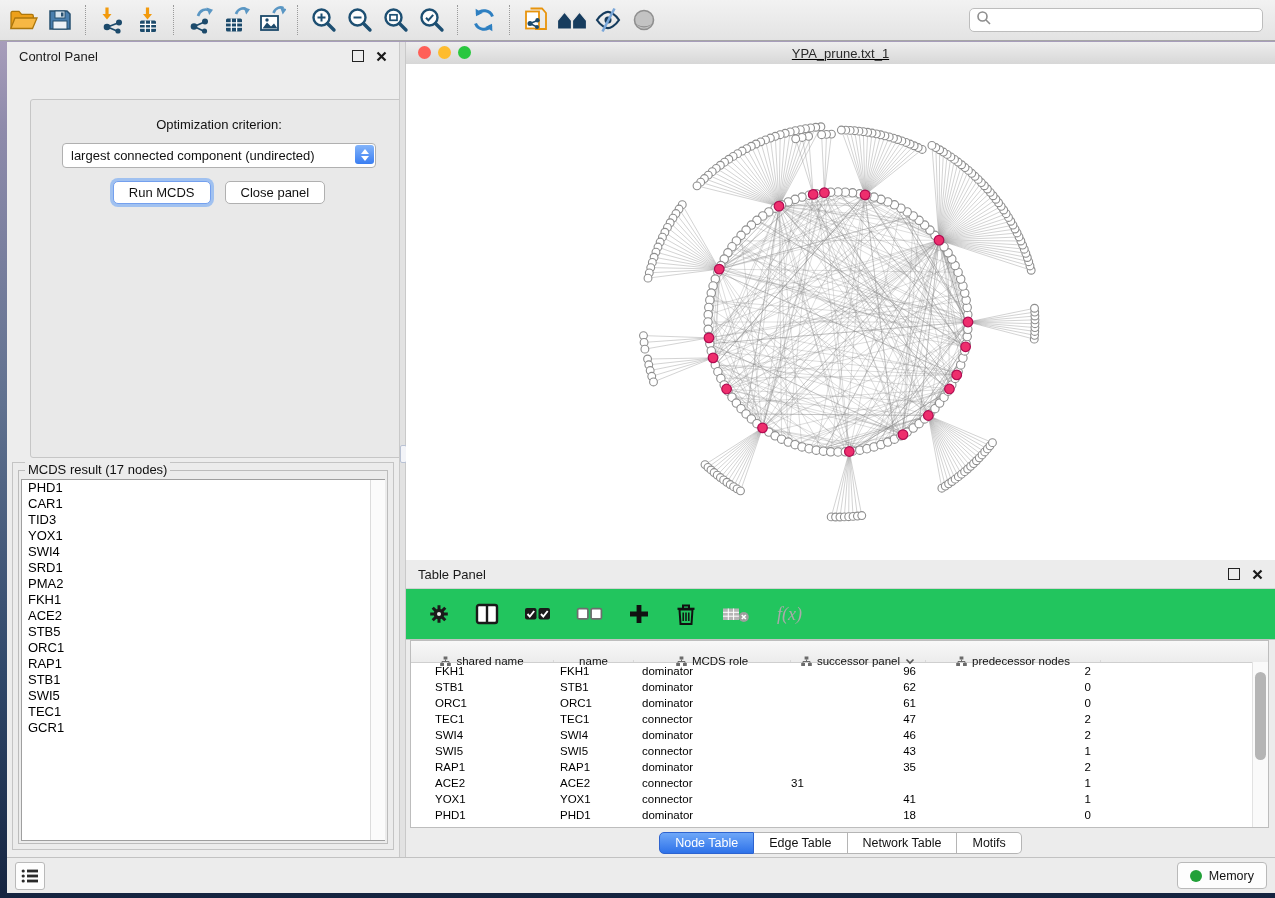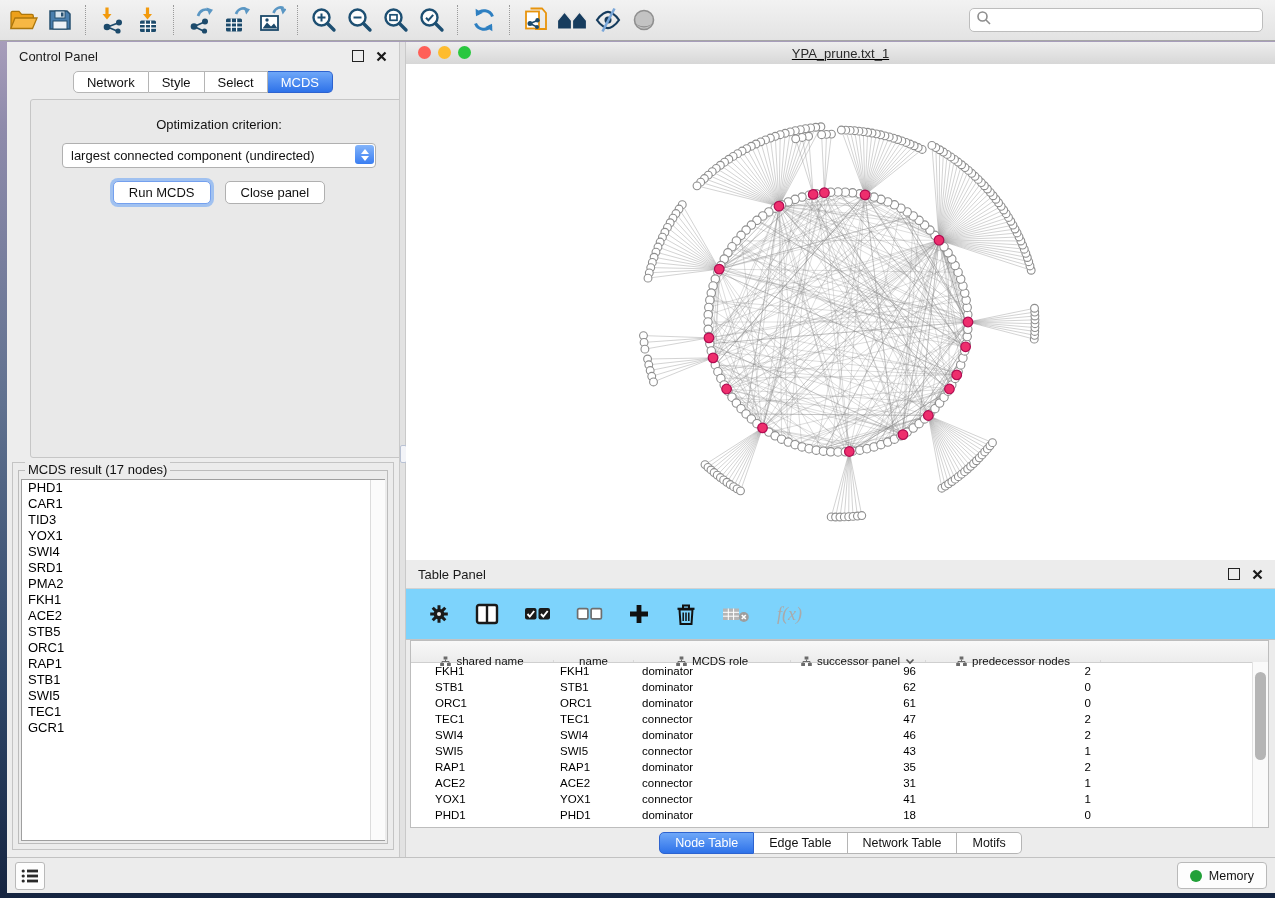--- a/index.html
+++ b/index.html
@@ -59,21 +59,21 @@
   
   .network-panel{position:absolute;left:406px;top:42px;width:869px;height:518px;background:#fff;}
   .net-titlebar{height:22px;background:linear-gradient(#eeeeee,#d7d7d7);border-bottom:1px solid #b2b2b2;
     position:relative;display:flex;align-items:center;justify-content:center;text-decoration:underline;}
   .net-title{font-size:13px;color:#2a2a2a;}
   .lights{position:absolute;left:12px;top:4px;display:flex;gap:7px;}
   .light{width:13px;height:13px;border-radius:50%;cursor:pointer;}
   .net-canvas{position:absolute;left:0;top:22px;width:869px;height:496px;background:#fff;}
   
   .table-panel{position:absolute;left:406px;top:560px;width:869px;height:297px;background:#ececec;}
-  .tp-toolbar{position:absolute;left:0;top:28px;right:0;height:50px;background:#7dd3fc;
+  .tp-toolbar{position:absolute;left:0;top:28px;right:0;height:50px;background:#22c55e;
     border-top:1px solid #d2d2d2;border-bottom:1px solid #c4c4c4;display:flex;align-items:center;gap:25px;padding-left:22px;}
   .tp-icon{display:flex;align-items:center;cursor:pointer;}
   .tp-icon.disabled{cursor:default;}
   .tp-table{position:absolute;left:4px;top:80px;right:6px;height:188px;background:#fff;
     border:1px solid #bdbdbd;box-sizing:border-box;overflow:hidden;}
   .thead{display:flex;height:21px;background:linear-gradient(#f8f8f8,#ececec);border-bottom:1px solid #cfcfcf;}
   .th{display:flex;align-items:center;justify-content:center;gap:5px;font-size:11.5px;color:#111;
     border-right:1px solid #d8d8d8;box-sizing:border-box;cursor:pointer;flex:none;margin-top:19px;}
   .th.filler{flex:1;border-right:none;cursor:default;}
   .tr{display:flex;height:16px;cursor:pointer;}
@@ -283,26 +283,20 @@
   <div class="panel-header">
     <span>Control Panel</span>
     <span class="sp"></span>
     <span class="float-box"></span>
     <span class="close-x">
       <svg width="11" height="11" viewBox="0 0 11 11">
           <path d="M1.5 1.5l8 8M9.5 1.5l-8 8" stroke="#1a1a1a" stroke-width="2.2"></path>
         </svg>
     </span>
   </div>
-  <div class="cp-tabs" id="cp-tabs">
-      <div class="seg">Network</div>
-      <div class="seg">Style</div>
-      <div class="seg">Select</div>
-      <div class="seg active">MCDS</div>
-    </div>
   <div class="cp-body">
     <div class="opt-label">Optimization criterion:</div>
     <div class="select-box">
       <span class="val">largest connected component (undirected)</span>
       <span class="stepper">
           <span class="up"></span>
           <span class="dn"></span>
         </span>
     </div>
     <div class="cp-buttons">
@@ -1282,21 +1276,21 @@
           <div class="td" style="width: 143px; text-align: left; padding-left: 24px;">RAP1</div>
           <div class="td" style="width: 80px; text-align: left; padding-left: 6px;">RAP1</div>
           <div class="td" style="width: 157px; text-align: left; padding-left: 8px;">dominator</div>
           <div class="td" style="width: 135px; text-align: right; padding-left: 0px; padding-right: 10px;">35</div>
           <div class="td" style="width: 175px; text-align: right; padding-left: 0px; padding-right: 10px;">2</div>
         </div>
         <div class="tr">
           <div class="td" style="width: 143px; text-align: left; padding-left: 24px;">ACE2</div>
           <div class="td" style="width: 80px; text-align: left; padding-left: 6px;">ACE2</div>
           <div class="td" style="width: 157px; text-align: left; padding-left: 8px;">connector</div>
-          <div class="td" style="width: 135px; text-align: right; padding-left: 0px; padding-right: 10px;">31</div>
+          <div class="td" style="width: 135px; padding-left: 0px; padding-right: 10px;">31</div>
           <div class="td" style="width: 175px; text-align: right; padding-left: 0px; padding-right: 10px;">1</div>
         </div>
         <div class="tr">
           <div class="td" style="width: 143px; text-align: left; padding-left: 24px;">YOX1</div>
           <div class="td" style="width: 80px; text-align: left; padding-left: 6px;">YOX1</div>
           <div class="td" style="width: 157px; text-align: left; padding-left: 8px;">connector</div>
           <div class="td" style="width: 135px; text-align: right; padding-left: 0px; padding-right: 10px;">41</div>
           <div class="td" style="width: 175px; text-align: right; padding-left: 0px; padding-right: 10px;">1</div>
         </div>
         <div class="tr">

